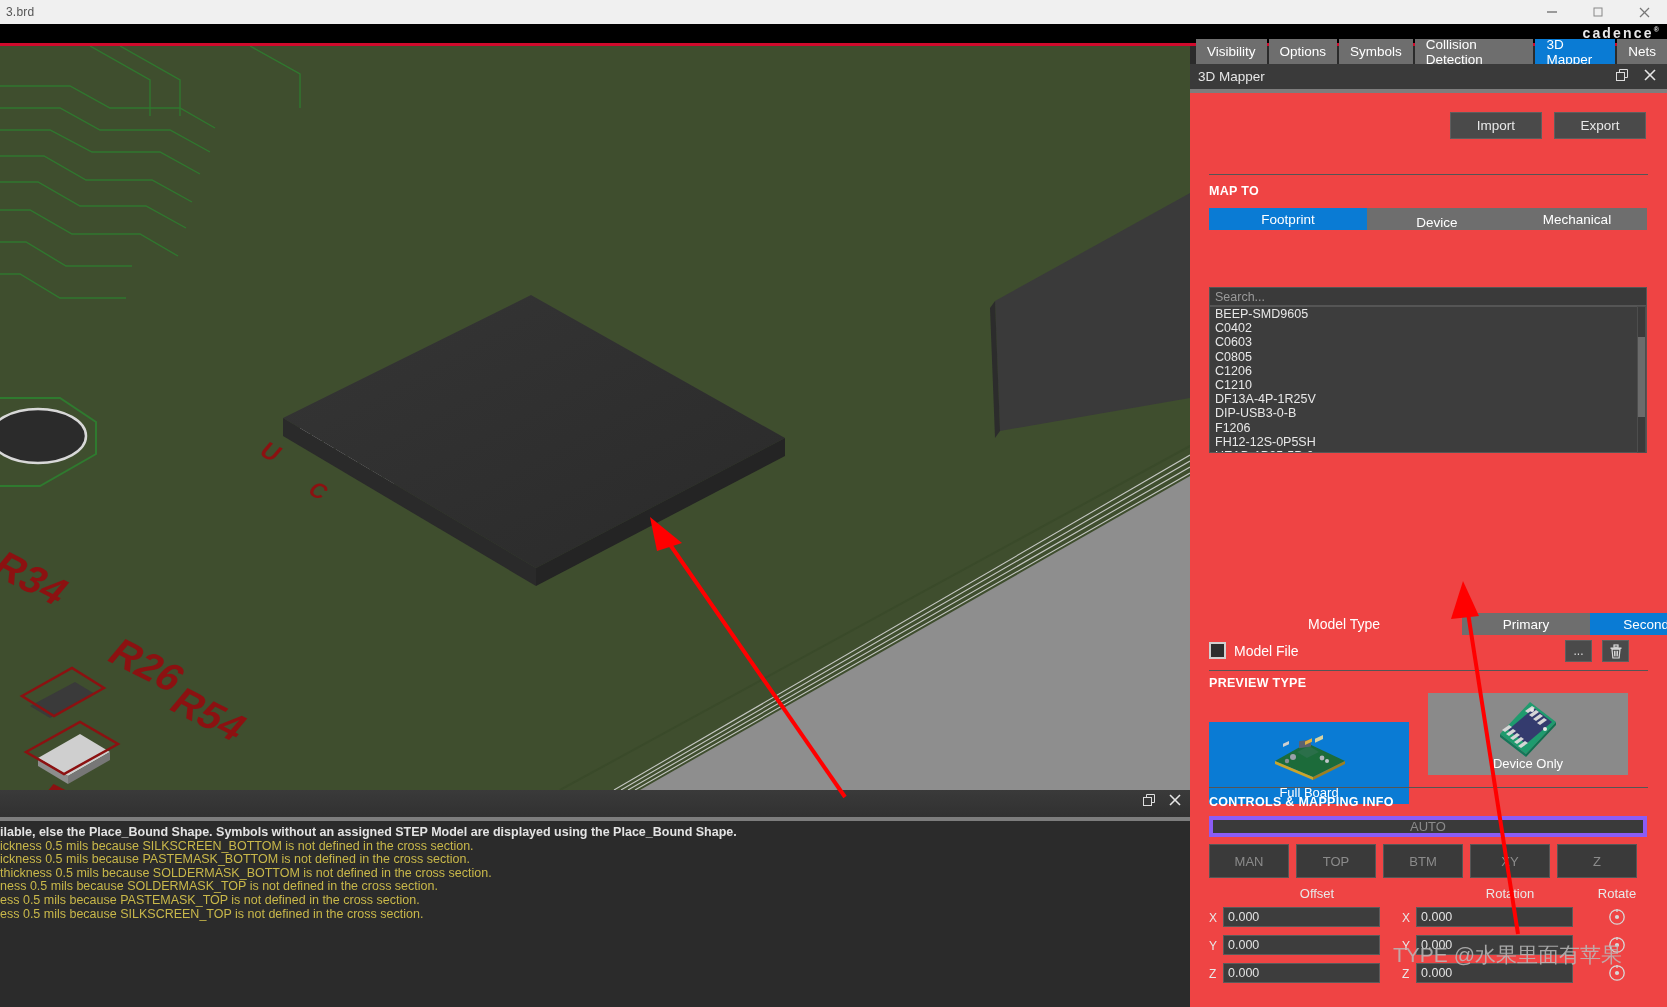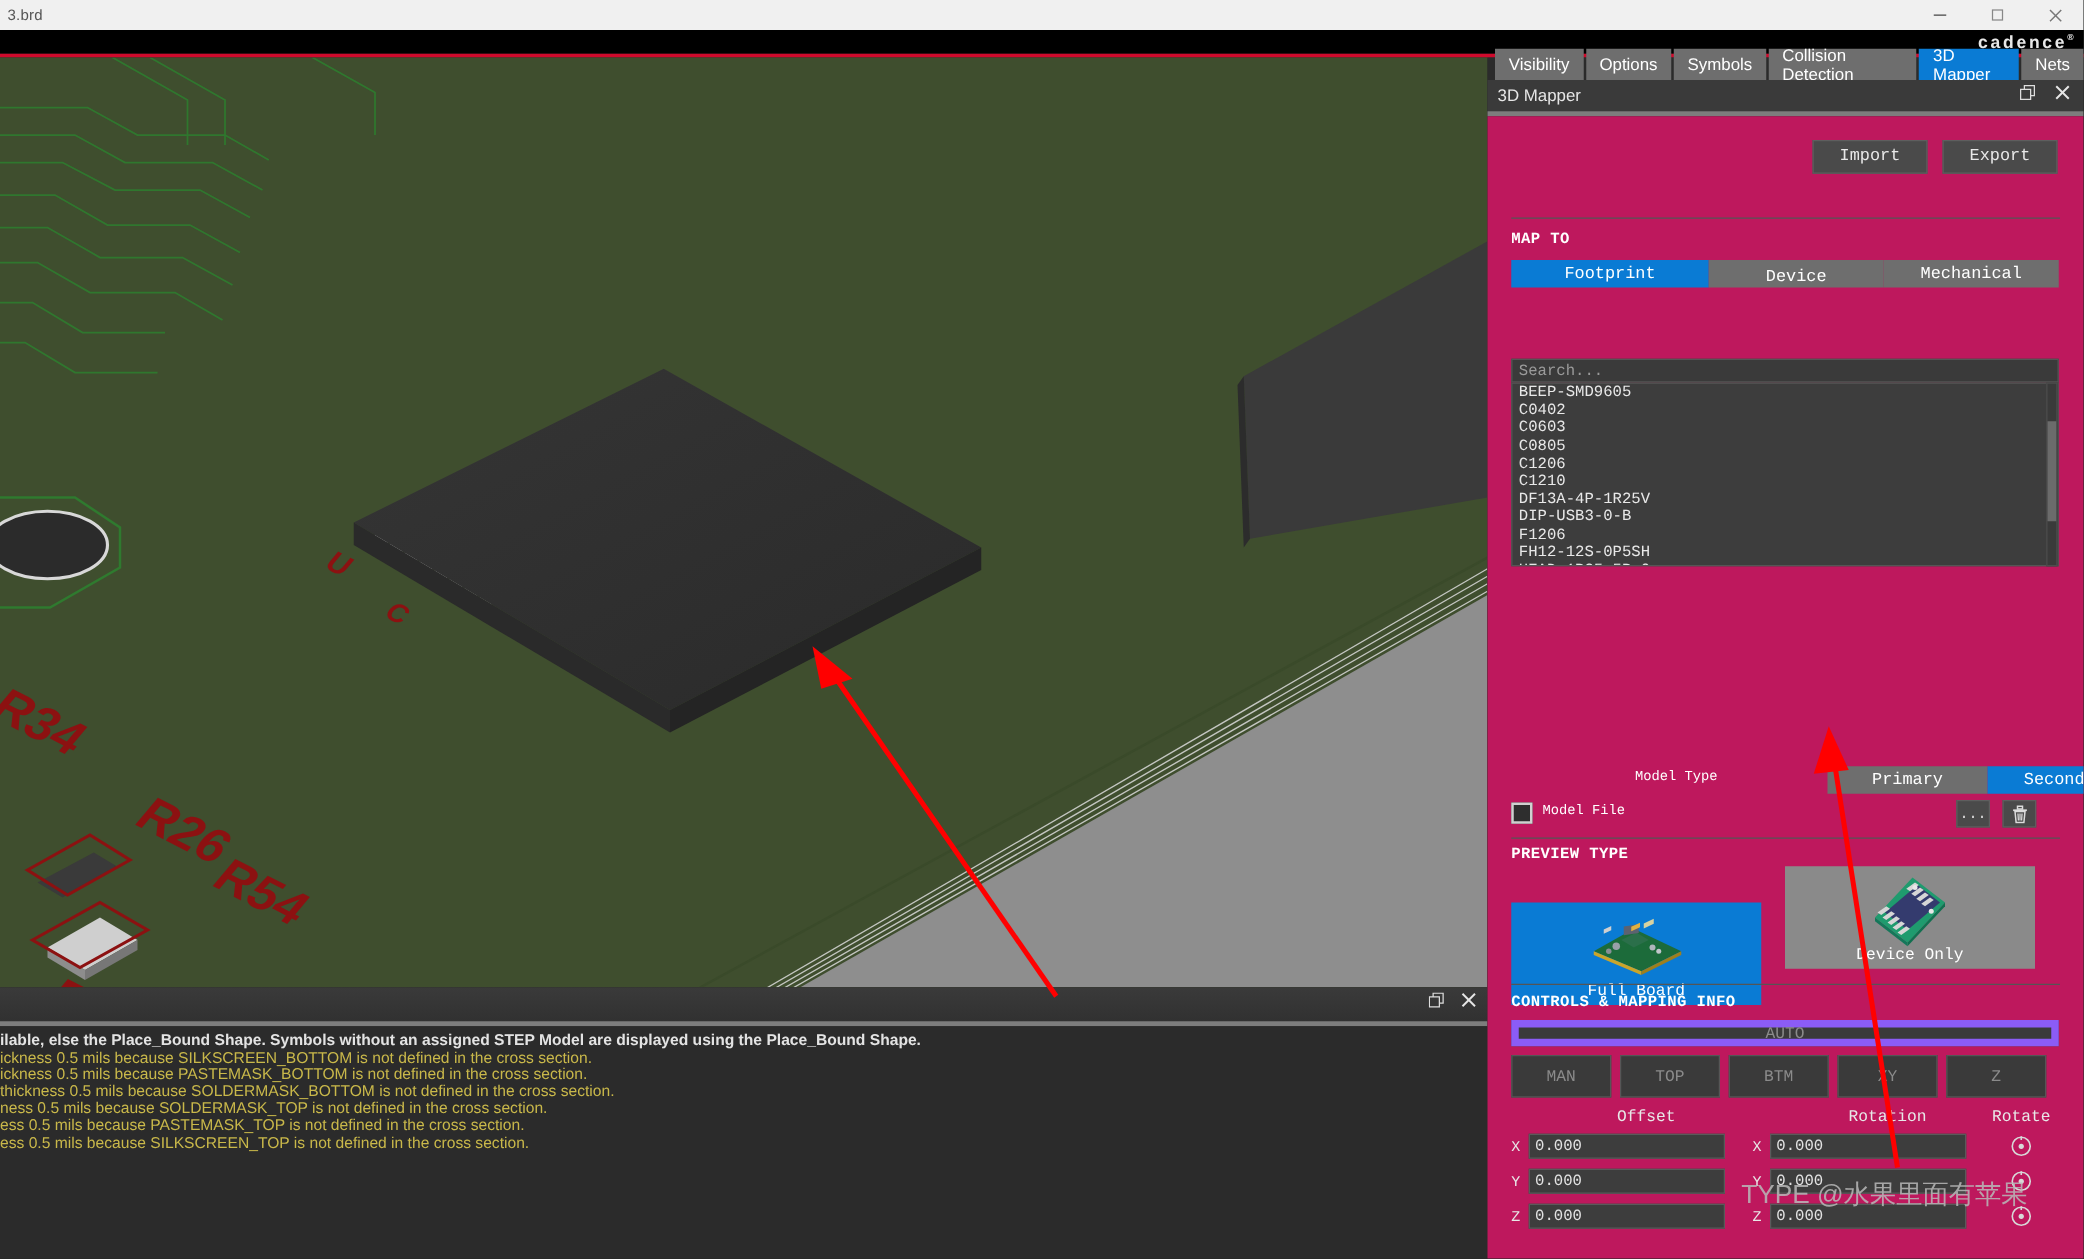--- a/index.html
+++ b/index.html
@@ -48,21 +48,21 @@
   .tab{height:25px;padding:0 11px;display:flex;align-items:center;justify-content:center;
        background:#6e6e6e;color:#ffffff;font-size:13.5px;}
   .tab.active{background:#0a7bd4;}
 
   .panel-title{position:absolute;left:0;top:18px;width:477px;height:25px;background:#3a3a3a;
                display:flex;align-items:center;}
   .panel-title .pt-label{color:#e6e6e6;font-size:13.5px;padding-left:8px;}
   .panel-title .pt-icons{margin-left:auto;display:flex;gap:14px;align-items:center;padding-right:10px;}
   .pt-sep{position:absolute;left:0;top:43px;width:477px;height:4px;background:#7d7d7d;}
 
-  .rbody{position:absolute;left:0;top:47px;width:477px;height:914px;background:#be185d;font-family:Liberation Mono, monospace;}
+  .rbody{position:absolute;left:0;top:47px;width:477px;height:914px;background:#ef4444;}
 
   .ie-row{position:absolute;right:21px;top:19px;display:flex;gap:12px;}
   .btn{background:#4a4a4a;border:1px solid #5e5e5e;color:#e8e8e8;font-size:13.5px;
        display:flex;align-items:center;justify-content:center;cursor:default;}
   .btn-ie{width:90px;height:25px;}
 
   .hr{position:absolute;left:19px;width:439px;height:1px;background:#555;}
 
   .sec-title{position:absolute;color:#ffffff;font-size:12.5px;font-weight:bold;letter-spacing:.3px;}
 
@@ -73,35 +73,35 @@
   .searchbox{position:absolute;left:19px;top:194px;width:438px;height:19px;background:#3a3a3a;
              border:1px solid #555;box-sizing:border-box;display:flex;align-items:center;}
   .searchbox span{color:#9a9a9a;font-size:12.5px;padding-left:5px;}
 
   .listbox{position:absolute;left:19px;top:213px;width:438px;height:147px;background:#3d3d3d;
            border:1px solid #555;box-sizing:border-box;overflow:hidden;}
   .lrow{height:14.2px;line-height:14.2px;color:#e8e8e8;font-size:12.5px;padding-left:5px;white-space:nowrap;}
   .lscroll{position:absolute;left:447px;top:213px;width:9px;height:147px;background:#3a3a3a;border:1px solid #4d4d4d;box-sizing:border-box;}
   .lthumb{position:absolute;left:0;top:30px;width:7px;height:80px;background:#6b6b6b;}
 
-  .lbl{position:absolute;color:#ffffff;font-size:11px;}
+  .lbl{position:absolute;color:#ffffff;font-size:14px;}
 
   .checkbox{position:absolute;width:17px;height:17px;border:2px solid #d0d0d0;background:#2e2e2e;box-sizing:border-box;}
 
   .sqbtn{position:absolute;width:27px;height:22px;background:#4a4a4a;border:1px solid #5e5e5e;
          display:flex;align-items:center;justify-content:center;color:#dcdcdc;font-size:12px;box-sizing:border-box;}
 
   .preview-card{position:absolute;width:200px;height:82px;display:flex;flex-direction:column;
                 align-items:center;justify-content:flex-end;padding-bottom:4px;box-sizing:border-box;}
   .preview-card.sel{background:#0a7bd4;margin-top:29px;}
   .preview-card.unsel{background:#8a8a8a;}
   .preview-card .pc-label{color:#ffffff;font-size:13px;}
   .preview-card .pc-art{position:absolute;left:0;right:0;top:6px;height:56px;display:flex;align-items:center;justify-content:center;}
 
-  .widebtn{position:absolute;left:19px;width:438px;height:21px;background:#3a3a3a;border:6px solid #8b5cf6;
+  .widebtn{position:absolute;left:19px;width:438px;height:21px;background:#3a3a3a;border:4px solid #8b5cf6;
            box-sizing:border-box;display:flex;align-items:center;justify-content:center;color:#8b8b8b;font-size:13px;}
   .ctlbtn{position:absolute;width:80px;height:34px;background:#3a3a3a;border:1px solid #565656;box-sizing:border-box;
           display:flex;align-items:center;justify-content:center;color:#8b8b8b;font-size:13px;}
 
   .colhdr{position:absolute;color:#e8e8e8;font-size:13px;text-align:center;}
   .axis{position:absolute;color:#e8e8e8;font-size:12px;}
   .numinput{position:absolute;height:20px;background:#3d3d3d;border:1px solid #5a5a5a;box-sizing:border-box;
             display:flex;align-items:center;color:#e2e2e2;font-size:12.5px;padding-left:4px;}
   .rotbtn{position:absolute;width:18px;height:18px;}
 

